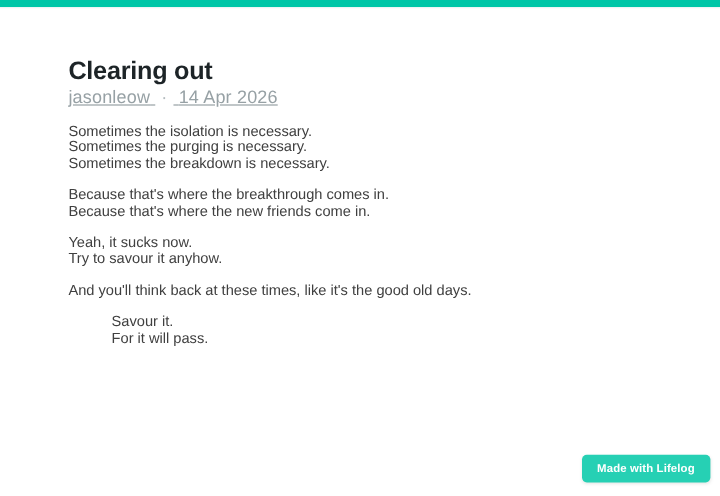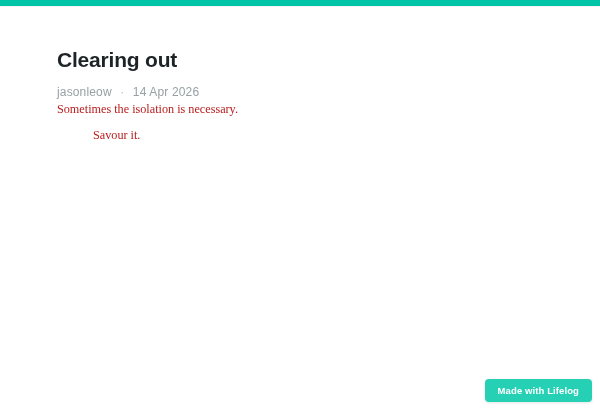--- a/index.html
+++ b/index.html
@@ -53,43 +53,44 @@
     font-size: 21px;
     font-weight: 700;
     letter-spacing: -0.2px;
     color: #1d2427;
     line-height: 26px;
   }
 
   #post-meta {
     position: absolute;
     left: 57px;
-    top: 78px;
+    top: 66px;
     font-family: "Liberation Sans", sans-serif;
-    font-size: 12px;
+    font-size: 15px;
     font-weight: 400;
     color: #97a1a5;
     letter-spacing: 0.15px;
     white-space: nowrap;
+    text-decoration: underline;
   }
   #post-meta .meta-sep {
     display: inline-block;
     padding: 0 5px;
     color: #b3bbbe;
   }
 
   #post-body {
     position: absolute;
     left: 57px;
     top: 96px;
     width: 480px;
-    font-family: Liberation Serif, serif;
+    font-family: Liberation Sans, sans-serif;
     font-size: 12.2px;
     line-height: 13.4px;
-    color: #b91c1c;
+    color: #404040;
   }
   #post-body .stanza {
     margin: 0 0 13px 0;
   }
   #post-body .stanza:last-child {
     margin-bottom: 0;
     margin-left: 36px;
   }
   #post-body .line {
     display: block;
@@ -131,25 +132,37 @@
 
   <div id="post-meta">
     <span>jasonleow</span>
     <span class="meta-sep">·</span>
     <span>14 Apr 2026</span>
   </div>
 
   <div id="post-body">
       <p class="stanza">
         <span class="line">Sometimes the isolation is necessary.</span>
+        <span class="line">Sometimes the purging is necessary.</span>
+        <span class="line">Sometimes the breakdown is necessary.</span>
+      </p>
+      <p class="stanza">
+        <span class="line">Because that's where the breakthrough comes in.</span>
+        <span class="line">Because that's where the new friends come in.</span>
       </p>
       <p class="stanza">
       </p>
       <p class="stanza">
+        <span class="line">Yeah, it sucks now.</span>
+        <span class="line">Try to savour it anyhow.</span>
+      </p>
+      <p class="stanza">
+        <span class="line">And you'll think back at these times, like it's the good old days.</span>
       </p>
       <p class="stanza">
         <span class="line">Savour it.</span>
+        <span class="line">For it will pass.</span>
       </p>
     </div>
 
 </article>
 
 <button id="made-with-badge">Made with Lifelog</button>
 
 </body></html>

